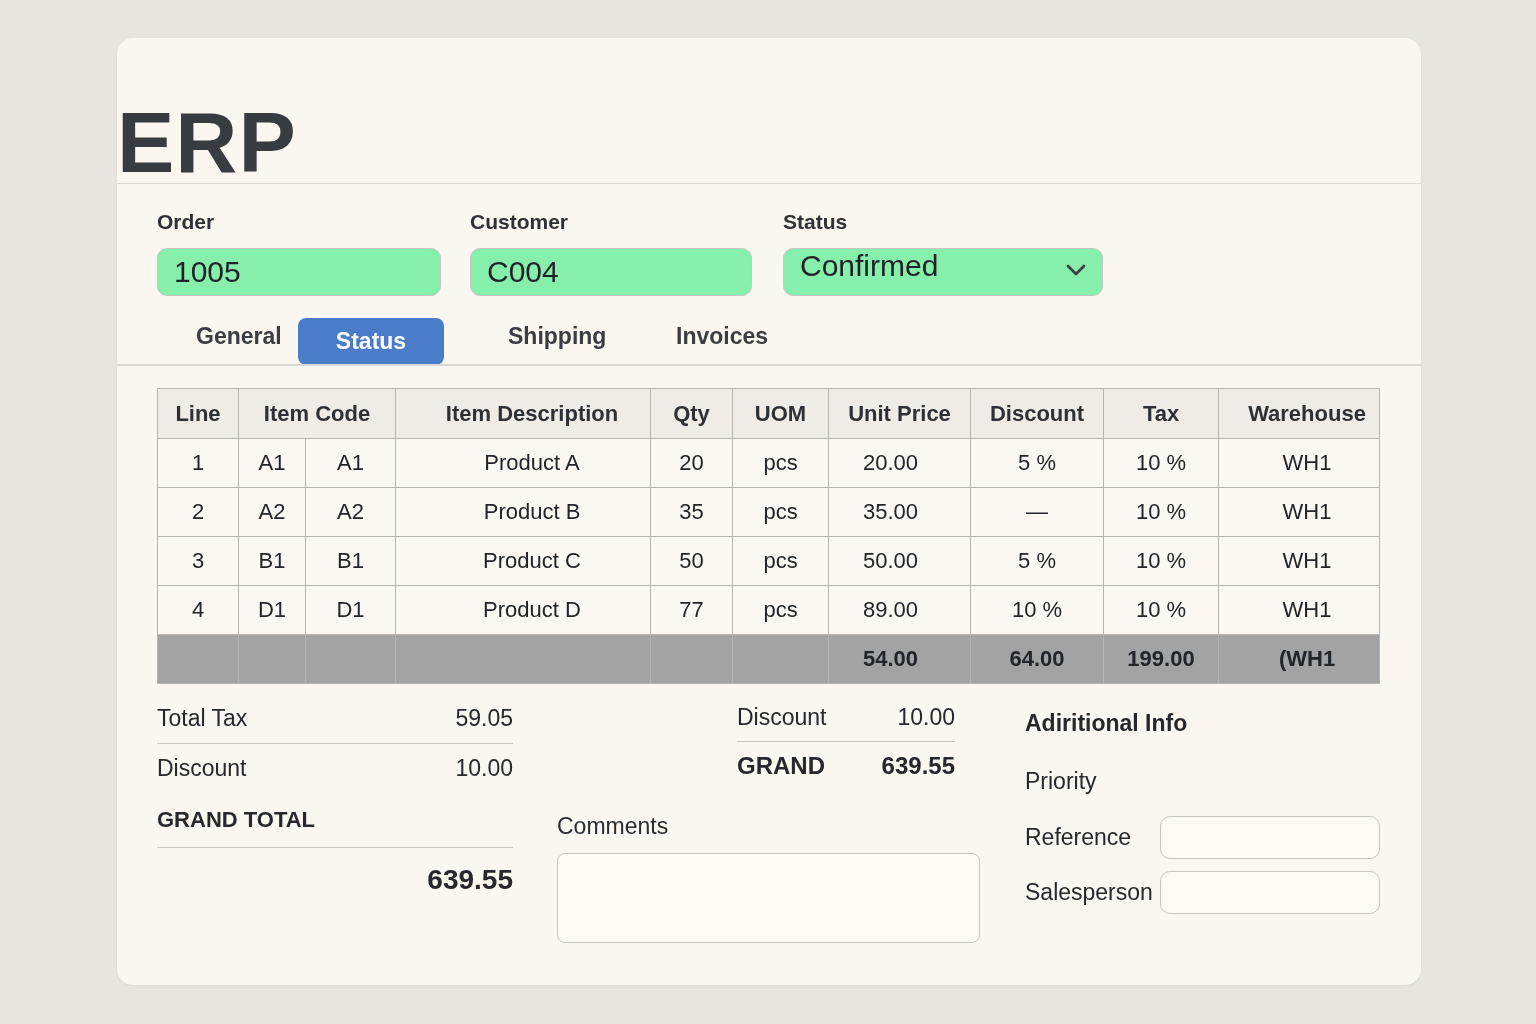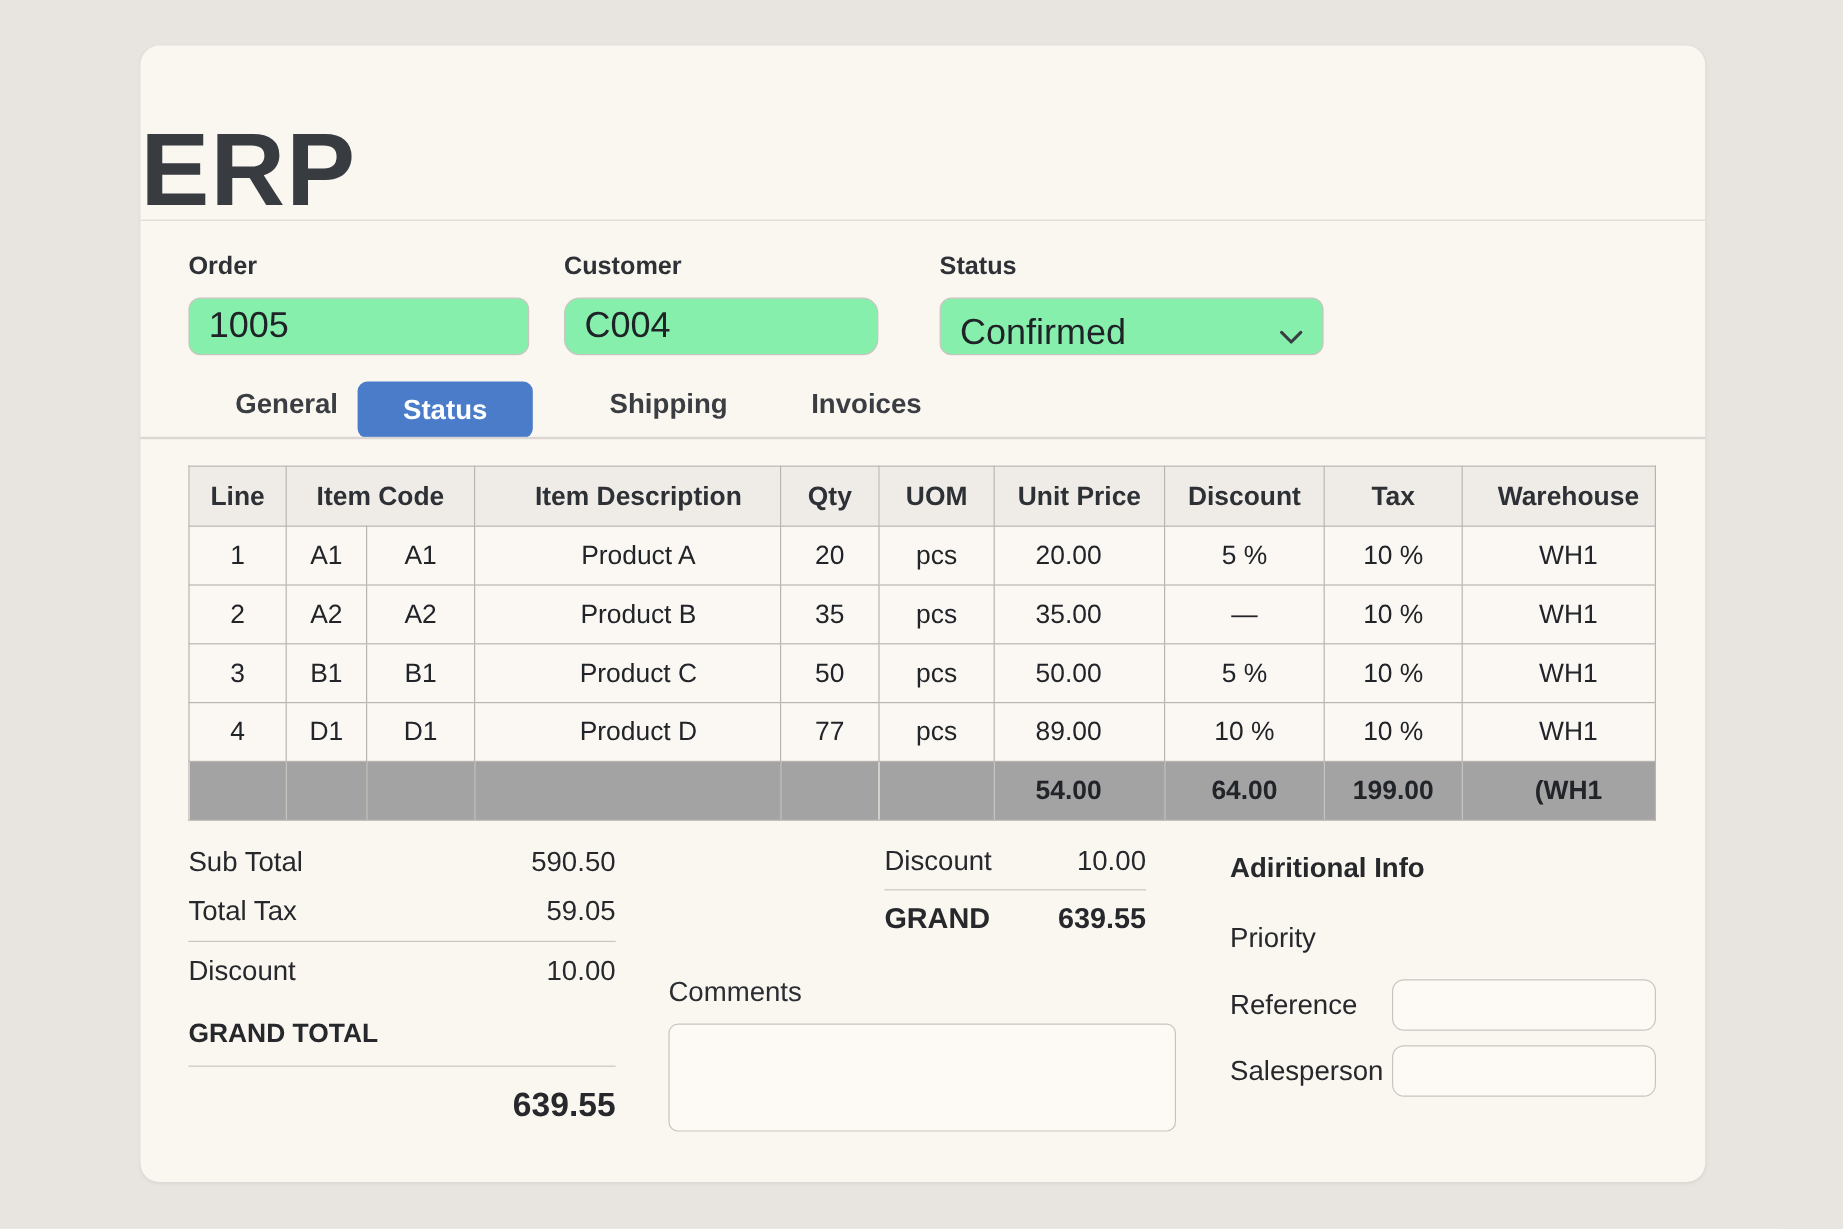--- a/index.html
+++ b/index.html
@@ -45,21 +45,21 @@
     background: #86efac;
     border: 1px solid #c8c5c0;
     border-radius: 10px;
     font-size: 30px;
     color: #1f2226;
     padding: 0 16px;
     font-family: "Liberation Sans", "DejaVu Sans", sans-serif;
   }
   .select-box {
     display: flex;
-    align-items: flex-end;
+    align-items: flex-start;
     justify-content: space-between;
     cursor: default;
   }
   .tab {
     position: absolute;
     top: 285px;
     font-size: 23px;
     font-weight: 600;
     color: #3a3d42;
     cursor: default;
@@ -200,21 +200,21 @@
 
 <div class="card">
 
   <div class="app-title">ERP</div>
   <div class="divider-top"></div>
 
   <div class="field-label" style="left:40px; top:172px;">Order</div>
   <input class="text-input" style="left: 40px; top: 210px; width: 284px;" value="1005">
 
   <div class="field-label" style="left:353px; top:172px;">Customer</div>
-  <input class="text-input" style="left: 353px; top: 210px; width: 262px; border-radius: 13px;" value="C004">
+  <input class="text-input" style="left: 353px; top: 210px; width: 282px;" value="C004">
 
   <div class="field-label" style="left:666px; top:172px;">Status</div>
   <div class="select-box" style="left:666px; top:210px; width:320px;">
     <span>Confirmed</span>
     <span class="chev">
       <svg width="20" height="12" viewBox="0 0 20 12">
           <polyline points="2,2 10,10 18,2" fill="none" stroke="#3a3d42" stroke-width="2.6" stroke-linecap="round" stroke-linejoin="round"></polyline>
         </svg>
     </span>
   </div>
@@ -312,24 +312,20 @@
           <td>64.00</td>
           <td>199.00</td>
           <td class="al" style="padding-left:16px;">(WH1</td>
         </tr>
       </tbody>
     </table>
   </div>
 
   <div class="totals-left">
     <div class="tot-row">
-      <span>Sub Total</span>
-      <span>590.50</span>
-    </div>
-    <div class="tot-row">
       <span>Total Tax</span>
       <span>59.05</span>
     </div>
     <div class="tot-div"></div>
     <div class="tot-row">
       <span>Discount</span>
       <span>10.00</span>
     </div>
     <div class="grand-label">GRAND TOTAL</div>
     <div class="tot-div"></div>

